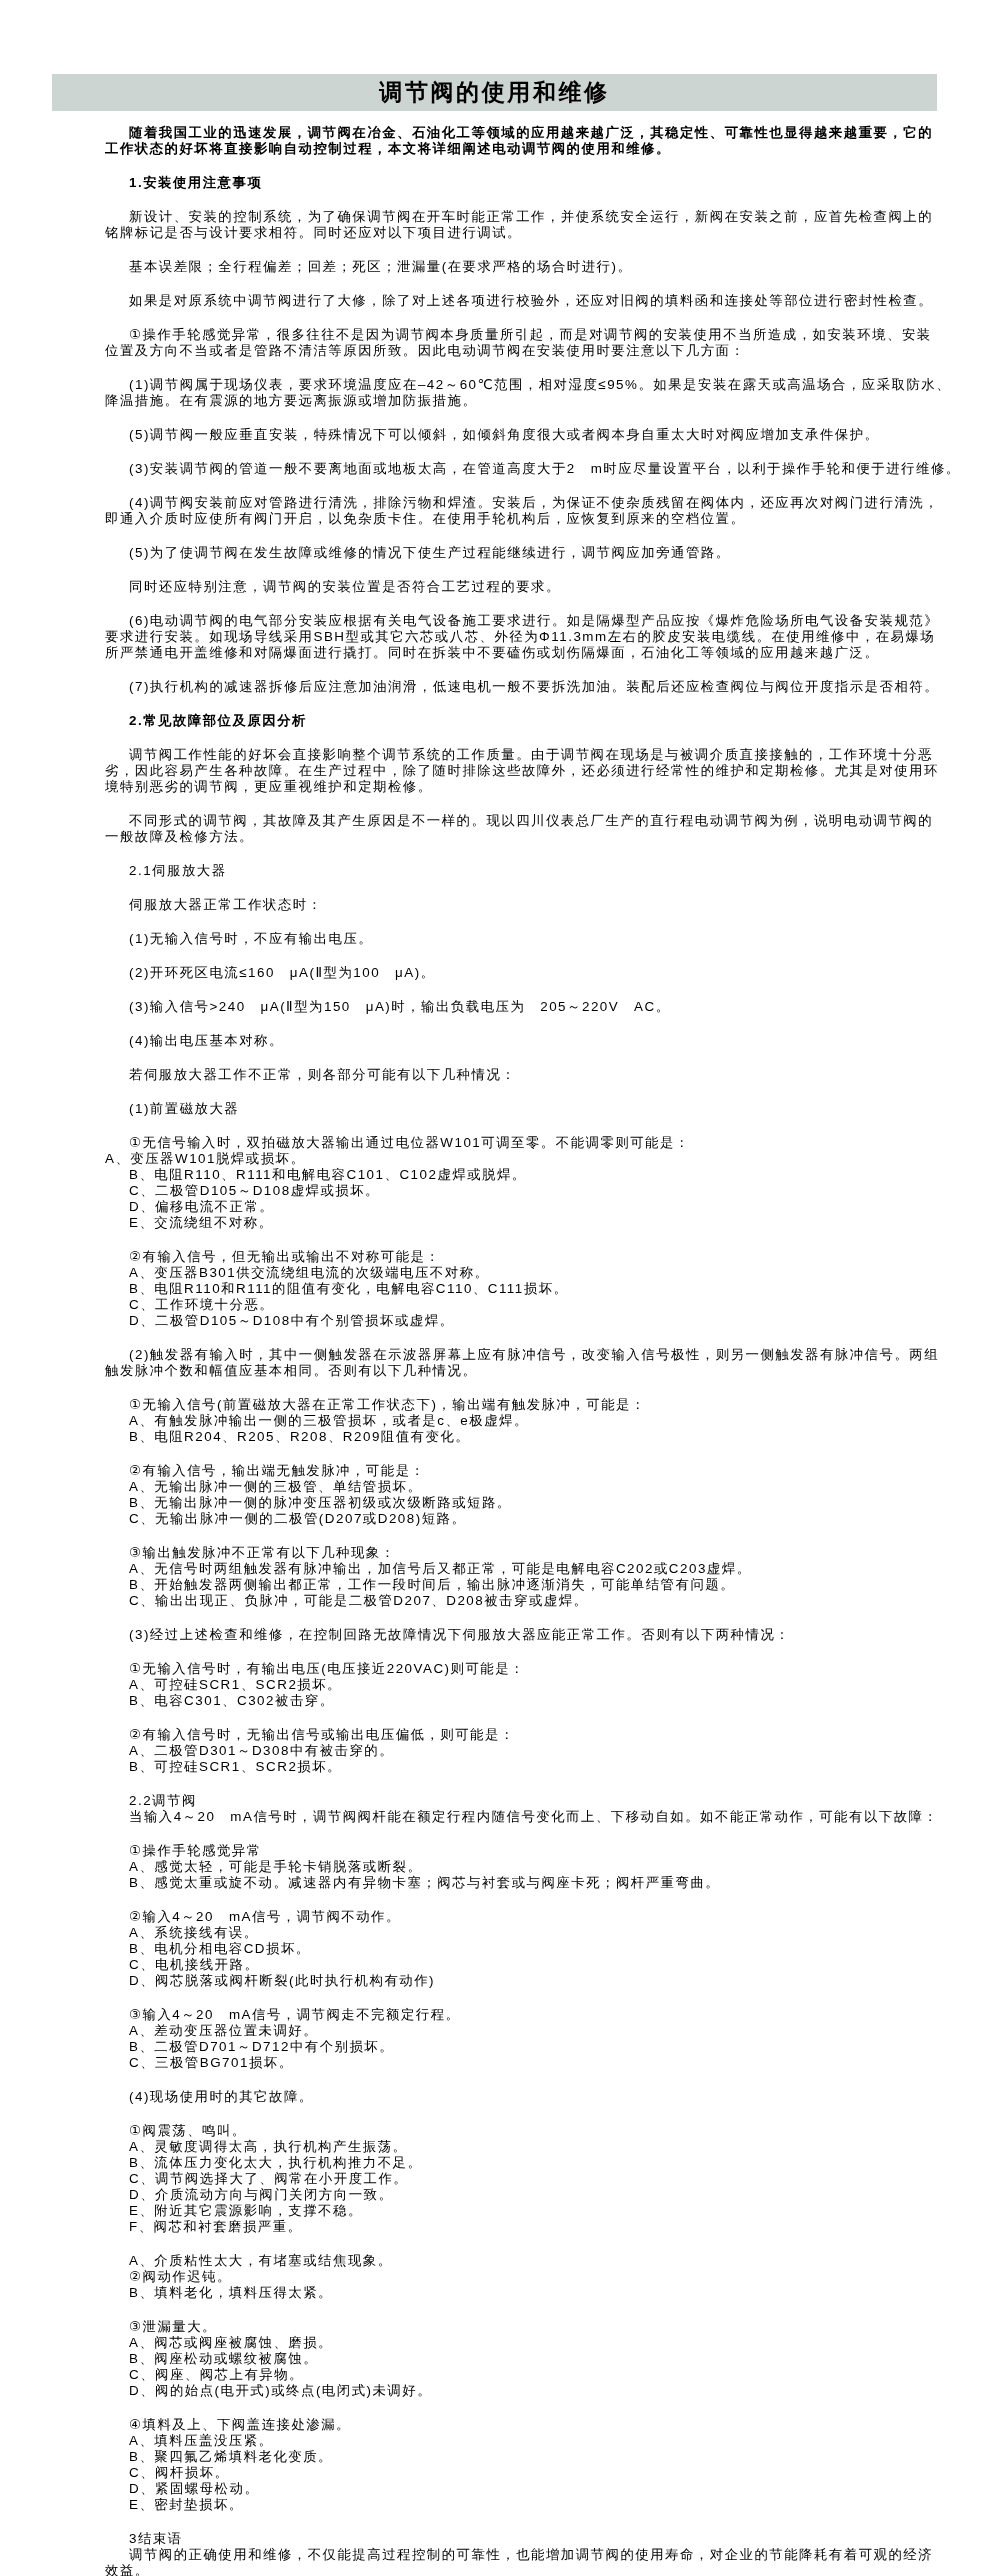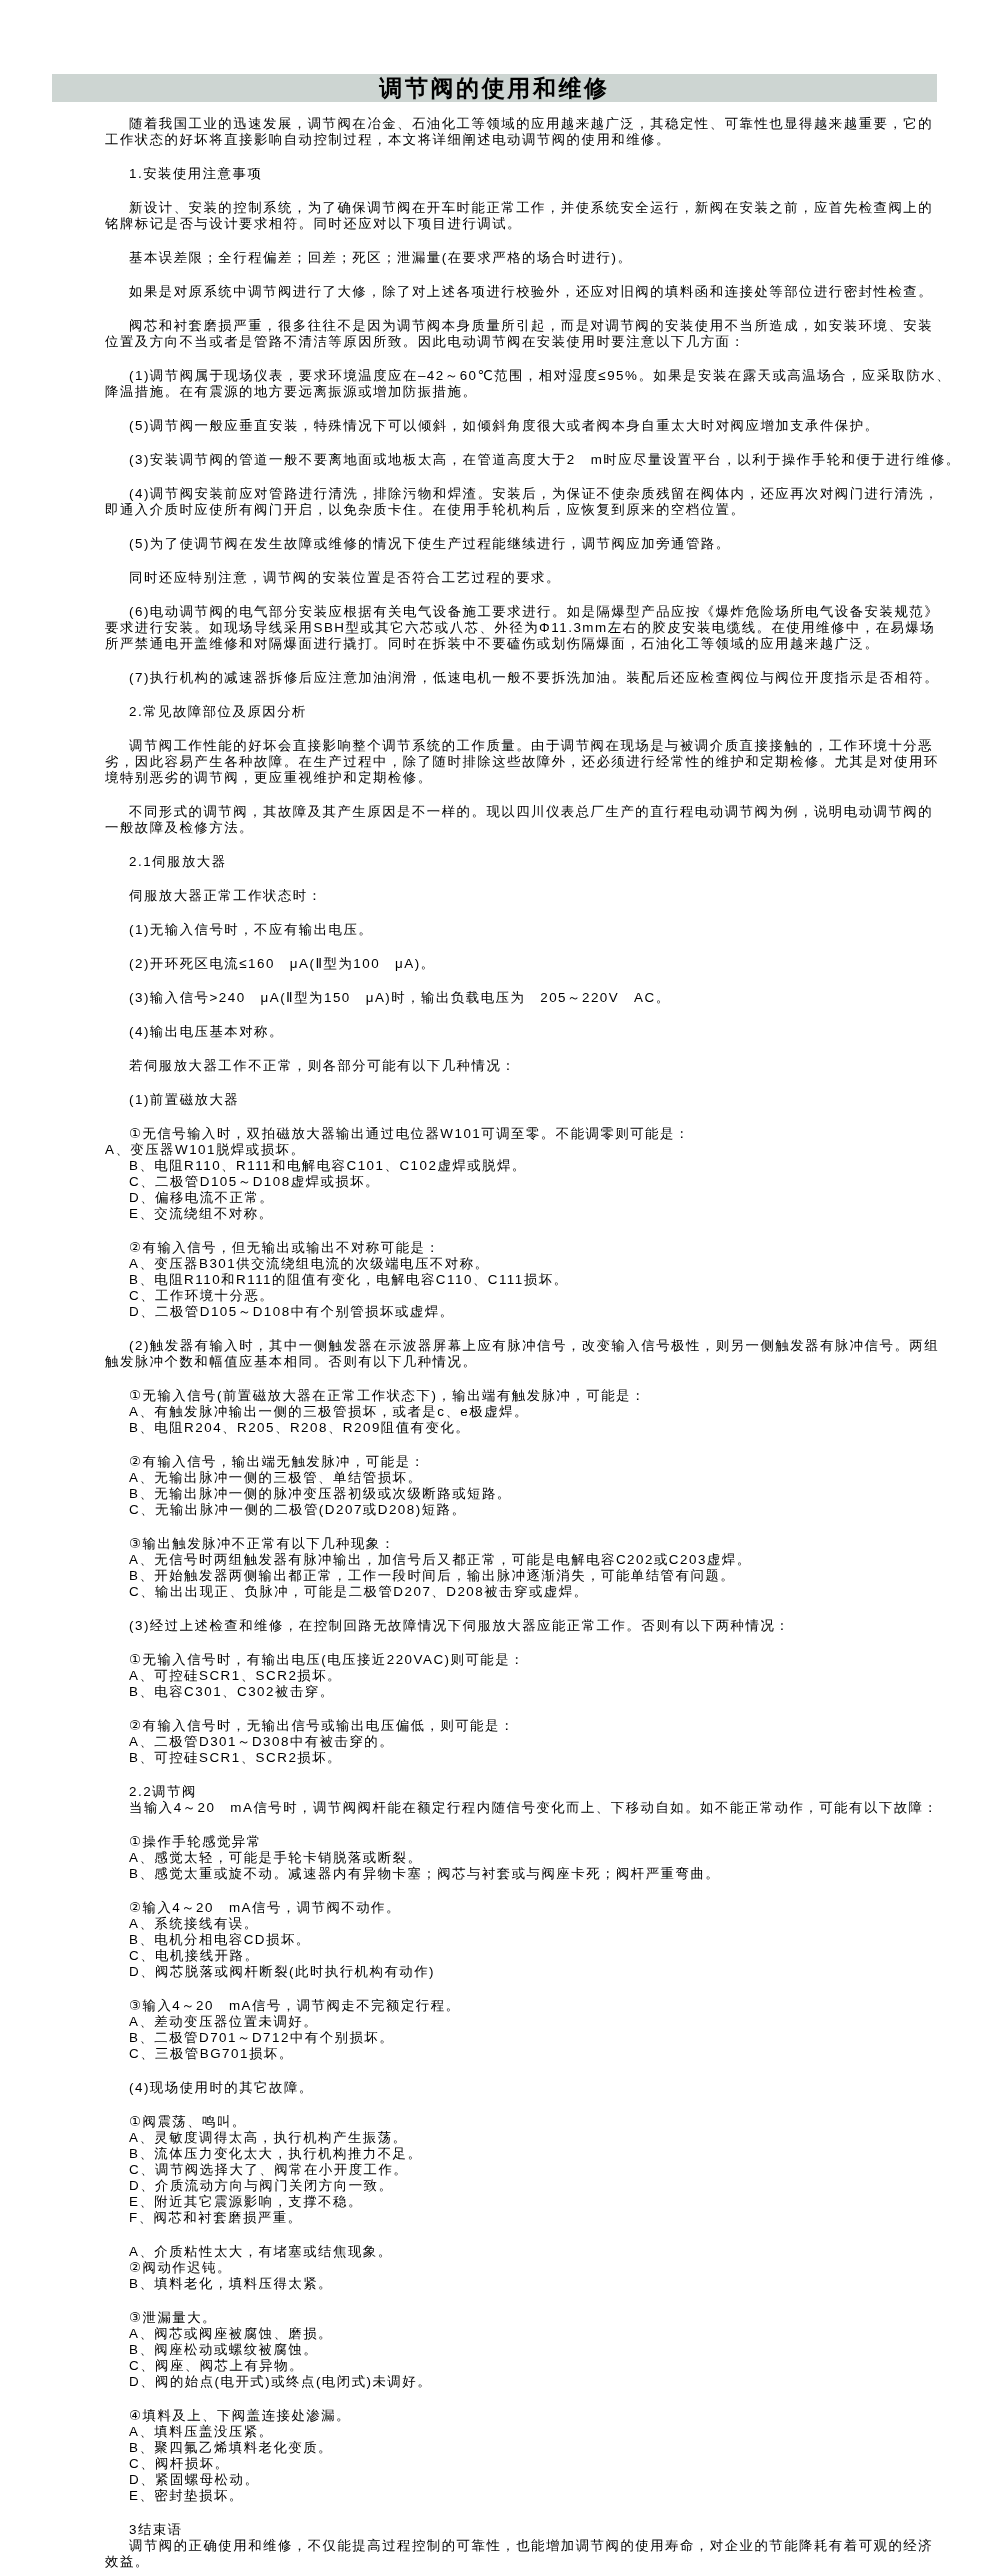--- a/index.html
+++ b/index.html
@@ -18,21 +18,21 @@
     color:var(--text-color);
   }
   .doc{
     width:989px;
     min-height:2657px;
     padding-top:74px;
     overflow:hidden;
   }
   .title-banner{
     margin:0 52px 14px 52px;
-    height:28px;
+    height:37px;
     background:var(--banner-bg);
     display:flex;
     align-items:center;
     justify-content:center;
   }
   .title-banner h1{
     font-size:23px;
     font-weight:bold;
     letter-spacing:2.6px;
     color:var(--text-color);
@@ -46,21 +46,21 @@
     line-height:16px;
     letter-spacing:1.5px;
   }
   .block{
     margin-bottom:18px;
   }
   .block:last-child{
     margin-bottom:0;
   }
   .block.bold .line{
-    font-weight:normal;
+    font-weight:bold;
   }
   .line{
     white-space:nowrap;
   }
   .line.indent{
     padding-left:24px;
   }
 </style>
 </head>
 <body>
@@ -81,21 +81,21 @@
         <div class="line indent">新设计、安装的控制系统，为了确保调节阀在开车时能正常工作，并使系统安全运行，新阀在安装之前，应首先检查阀上的</div>
         <div class="line">铭牌标记是否与设计要求相符。同时还应对以下项目进行调试。</div>
       </div>
       <div class="block">
         <div class="line indent">基本误差限；全行程偏差；回差；死区；泄漏量(在要求严格的场合时进行)。</div>
       </div>
       <div class="block">
         <div class="line indent">如果是对原系统中调节阀进行了大修，除了对上述各项进行校验外，还应对旧阀的填料函和连接处等部位进行密封性检查。</div>
       </div>
       <div class="block">
-        <div class="line indent">阀芯和衬套磨损严重，很多往往不是因为调节阀本身质量所引起，而是对调节阀的安装使用不当所造成，如安装环境、安装</div>
+        <div class="line indent">①操作手轮感觉异常，很多往往不是因为调节阀本身质量所引起，而是对调节阀的安装使用不当所造成，如安装环境、安装</div>
         <div class="line">位置及方向不当或者是管路不清洁等原因所致。因此电动调节阀在安装使用时要注意以下几方面：</div>
       </div>
       <div class="block">
         <div class="line indent">(1)调节阀属于现场仪表，要求环境温度应在–42～60℃范围，相对湿度≤95%。如果是安装在露天或高温场合，应采取防水、</div>
         <div class="line">降温措施。在有震源的地方要远离振源或增加防振措施。</div>
       </div>
       <div class="block">
         <div class="line indent">(5)调节阀一般应垂直安装，特殊情况下可以倾斜，如倾斜角度很大或者阀本身自重太大时对阀应增加支承件保护。</div>
       </div>
       <div class="block">

